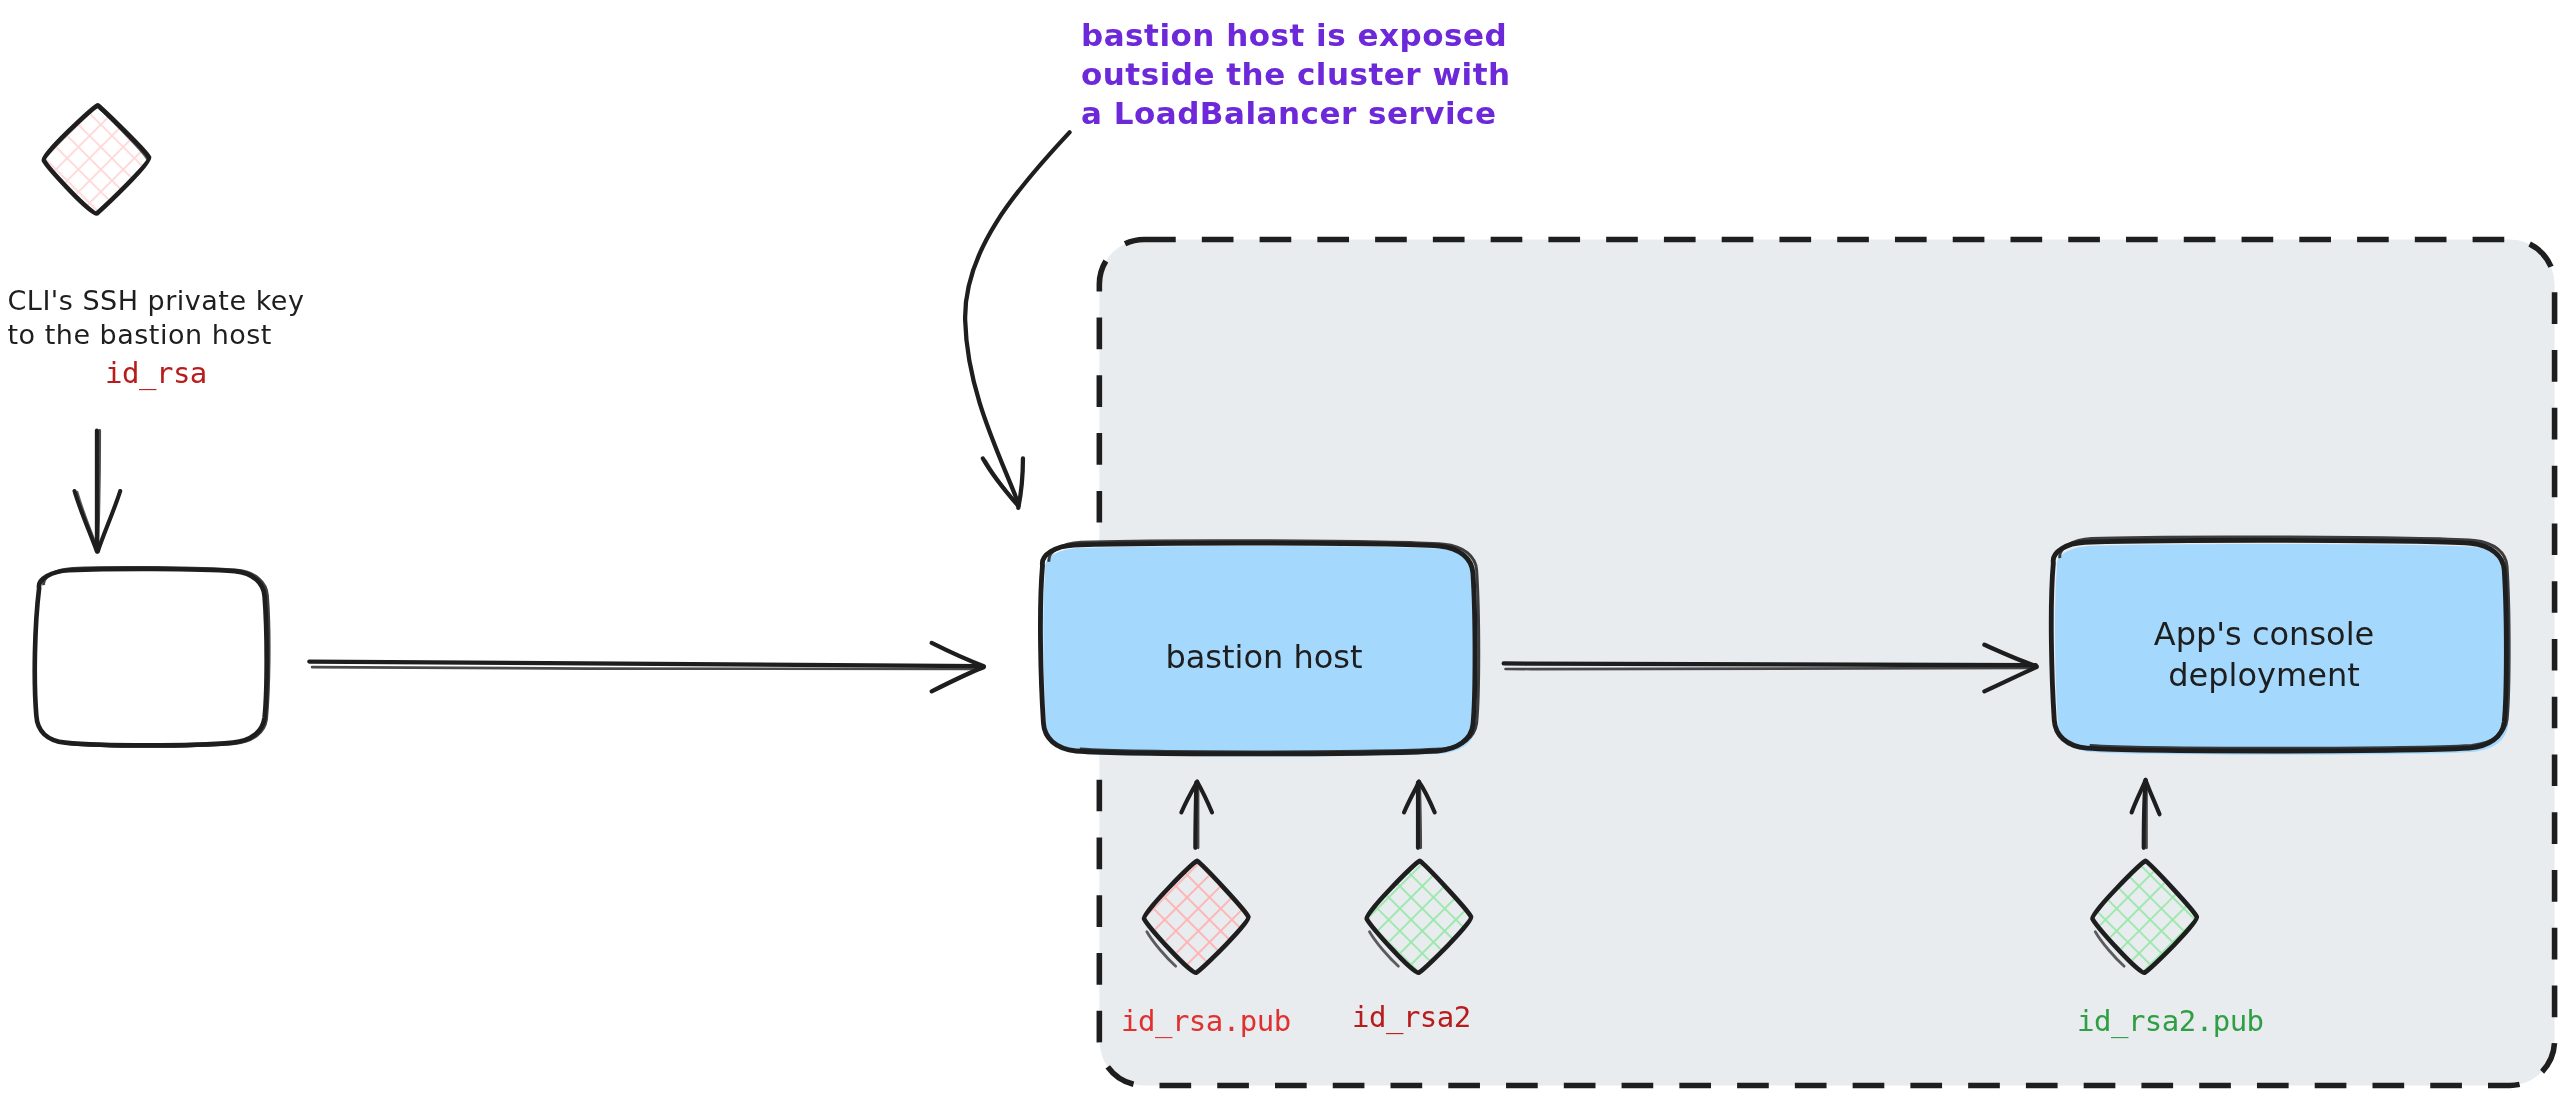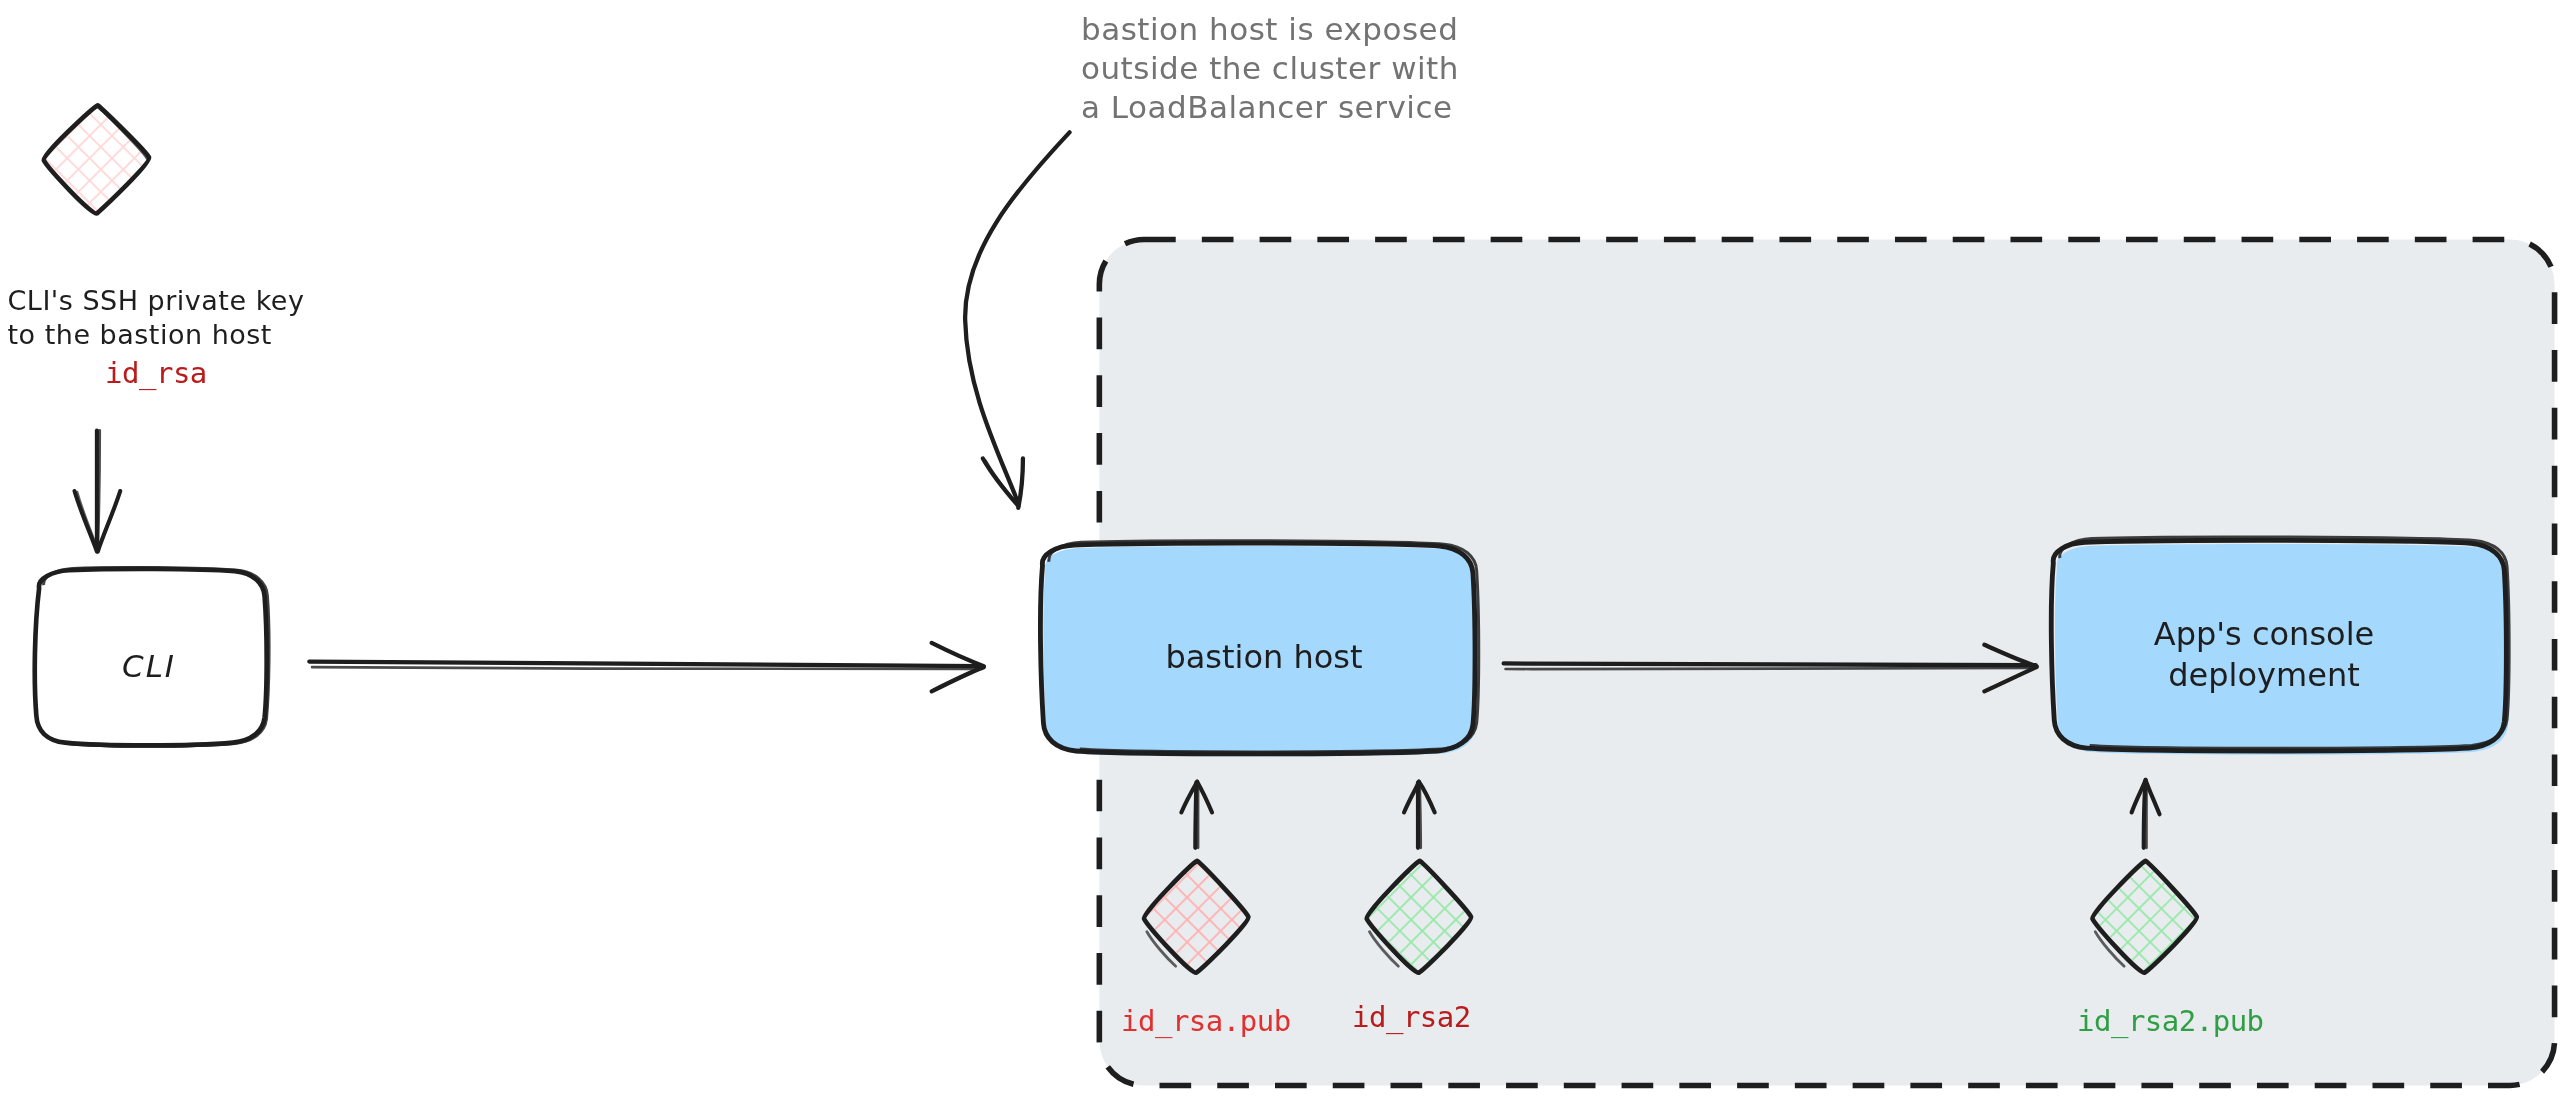--- a/index.html
+++ b/index.html
@@ -44,24 +44,25 @@
   .mono {
     font-family: "DejaVu Sans Mono", monospace;
     color: #1e1e1e;
     letter-spacing: -0.3px;
   }
   .tbox { position: absolute; white-space: pre; }
 
   
   #annotation-text {
     left: 1081px;
-    top: 10px;
+    top: 16px;
     font-size: 31px;
     line-height: 39px;
-    color: #737373;
+    color: #6d28d9;
+    font-weight: bold;
   }
 
   
   #key-caption {
     left: 7.5px;
     top: 284px;
     font-size: 27px;
     line-height: 34px;
     text-align: left;
     color: #1e1e1e;
@@ -274,21 +275,20 @@
 
     <div class="tbox hand" id="annotation-text">bastion host is exposed
 outside the cluster with
 a LoadBalancer service</div>
 
     <div class="tbox hand" id="key-caption"><span>CLI's SSH private key
 to the bastion host</span><span class="kname c-red">id_rsa</span></div>
 
 
 
-    <div class="node-label" id="label-cli">CLI</div>
 
     <div class="node-label" id="label-bastion">bastion host</div>
 
     <div class="node-label" id="label-console">
         <span style="display:block"><span>App's console</span><br><span>deployment</span></span>
       </div>
 
     <div class="dia-caption" id="cap-idrsapub">id_rsa.pub</div>
     <div class="dia-caption" id="cap-idrsa2">id_rsa2</div>
     <div class="dia-caption" id="cap-idrsa2pub">id_rsa2.pub</div>

